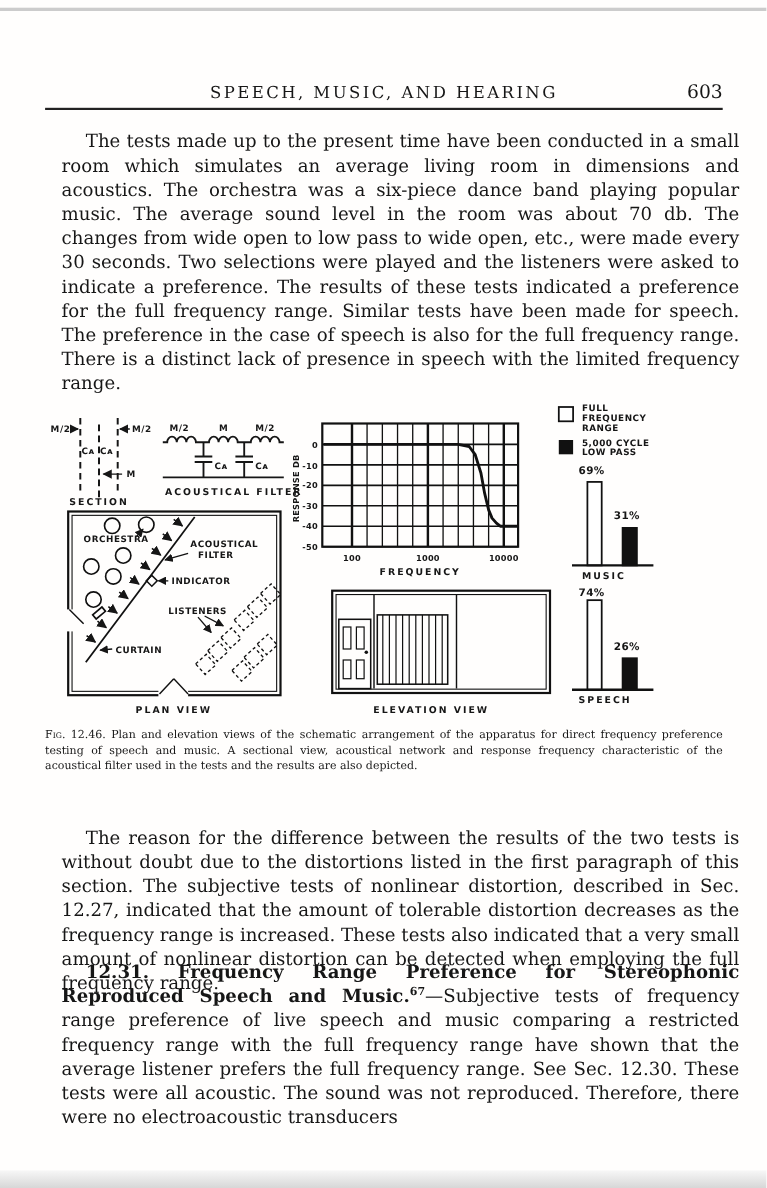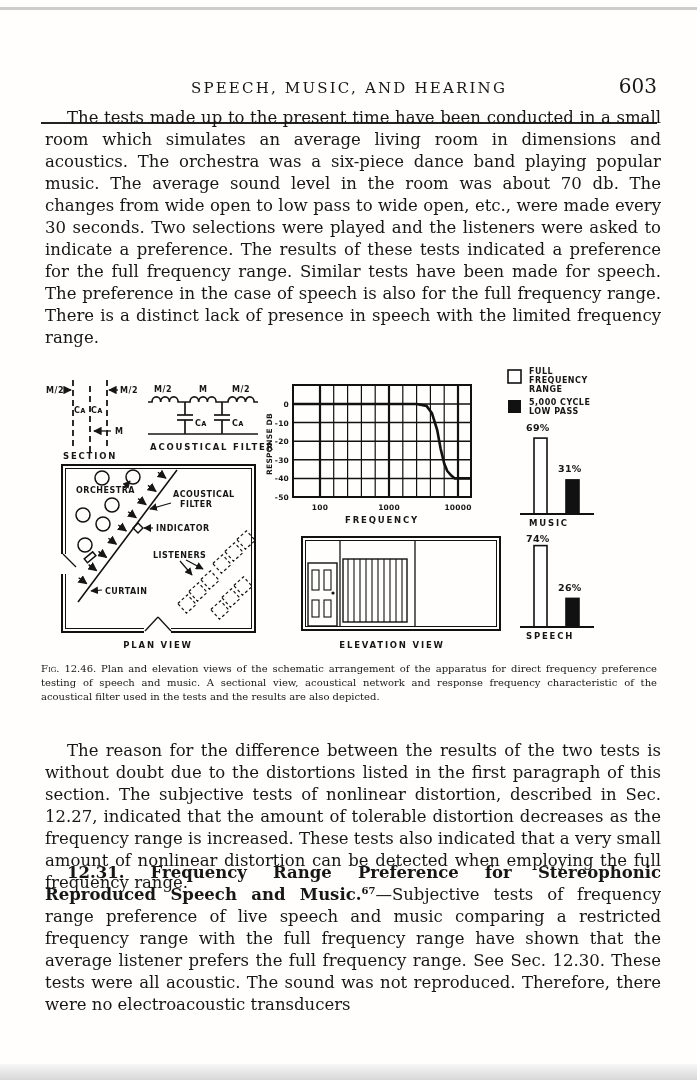--- a/index.html
+++ b/index.html
@@ -2,24 +2,24 @@
 <html><head>
 <meta charset="utf-8">
 <style>
   html,body{margin:0;padding:0;background:#ffffff;}
   .page{position:relative;width:697px;height:1080px;background:#fffefd;overflow:hidden;
         font-family:"DejaVu Serif", serif;color:#161616;}
   .edge-top{position:absolute;top:7px;left:0;right:0;height:3px;background:#cccccc;}
   .edge-bottom{position:absolute;bottom:0;left:0;right:0;height:16px;
                background:linear-gradient(#f7f7f7,#d7d7d7);}
   .block{position:absolute;left:41px;width:616px;}
-  .hdr{top:74px;display:flex;align-items:baseline;border-bottom:2px solid #222;padding-bottom:24px;}
+  .hdr{top:74px;display:flex;align-items:baseline;border-bottom:2px solid #222;padding-bottom:4px;}
   .hdr .title{flex:1;text-align:center;font-size:15px;letter-spacing:2.2px;padding-left:60px;}
-  .hdr .pno{width:60px;text-align:right;font-size:20px;}
-  p.body{margin:4px;font-size:16.5px;line-height:22px;text-align:justify;text-indent:22px;}
+  .hdr .pno{width:60px;text-align:right;font-size:17px;}
+  p.body{margin:15px;font-size:16.5px;line-height:22px;text-align:justify;text-indent:22px;}
   .p1{top:103px;}
   .p2{top:321px;}
   .figwrap{position:absolute;left:40px;top:360px;width:620px;height:292px;}
   .caption{top:652px;font-size:10px;line-height:14px;text-align:justify;}
   .caption .cl{font-variant:small-caps;}
   .p3{top:736px;}
   .p4{top:858px;}
   .fnote{top:990px;font-size:13.5px;line-height:17px;text-indent:10px;}
   sup{font-size:10px;line-height:0;font-weight:bold;}
   b{font-weight:bold;}

